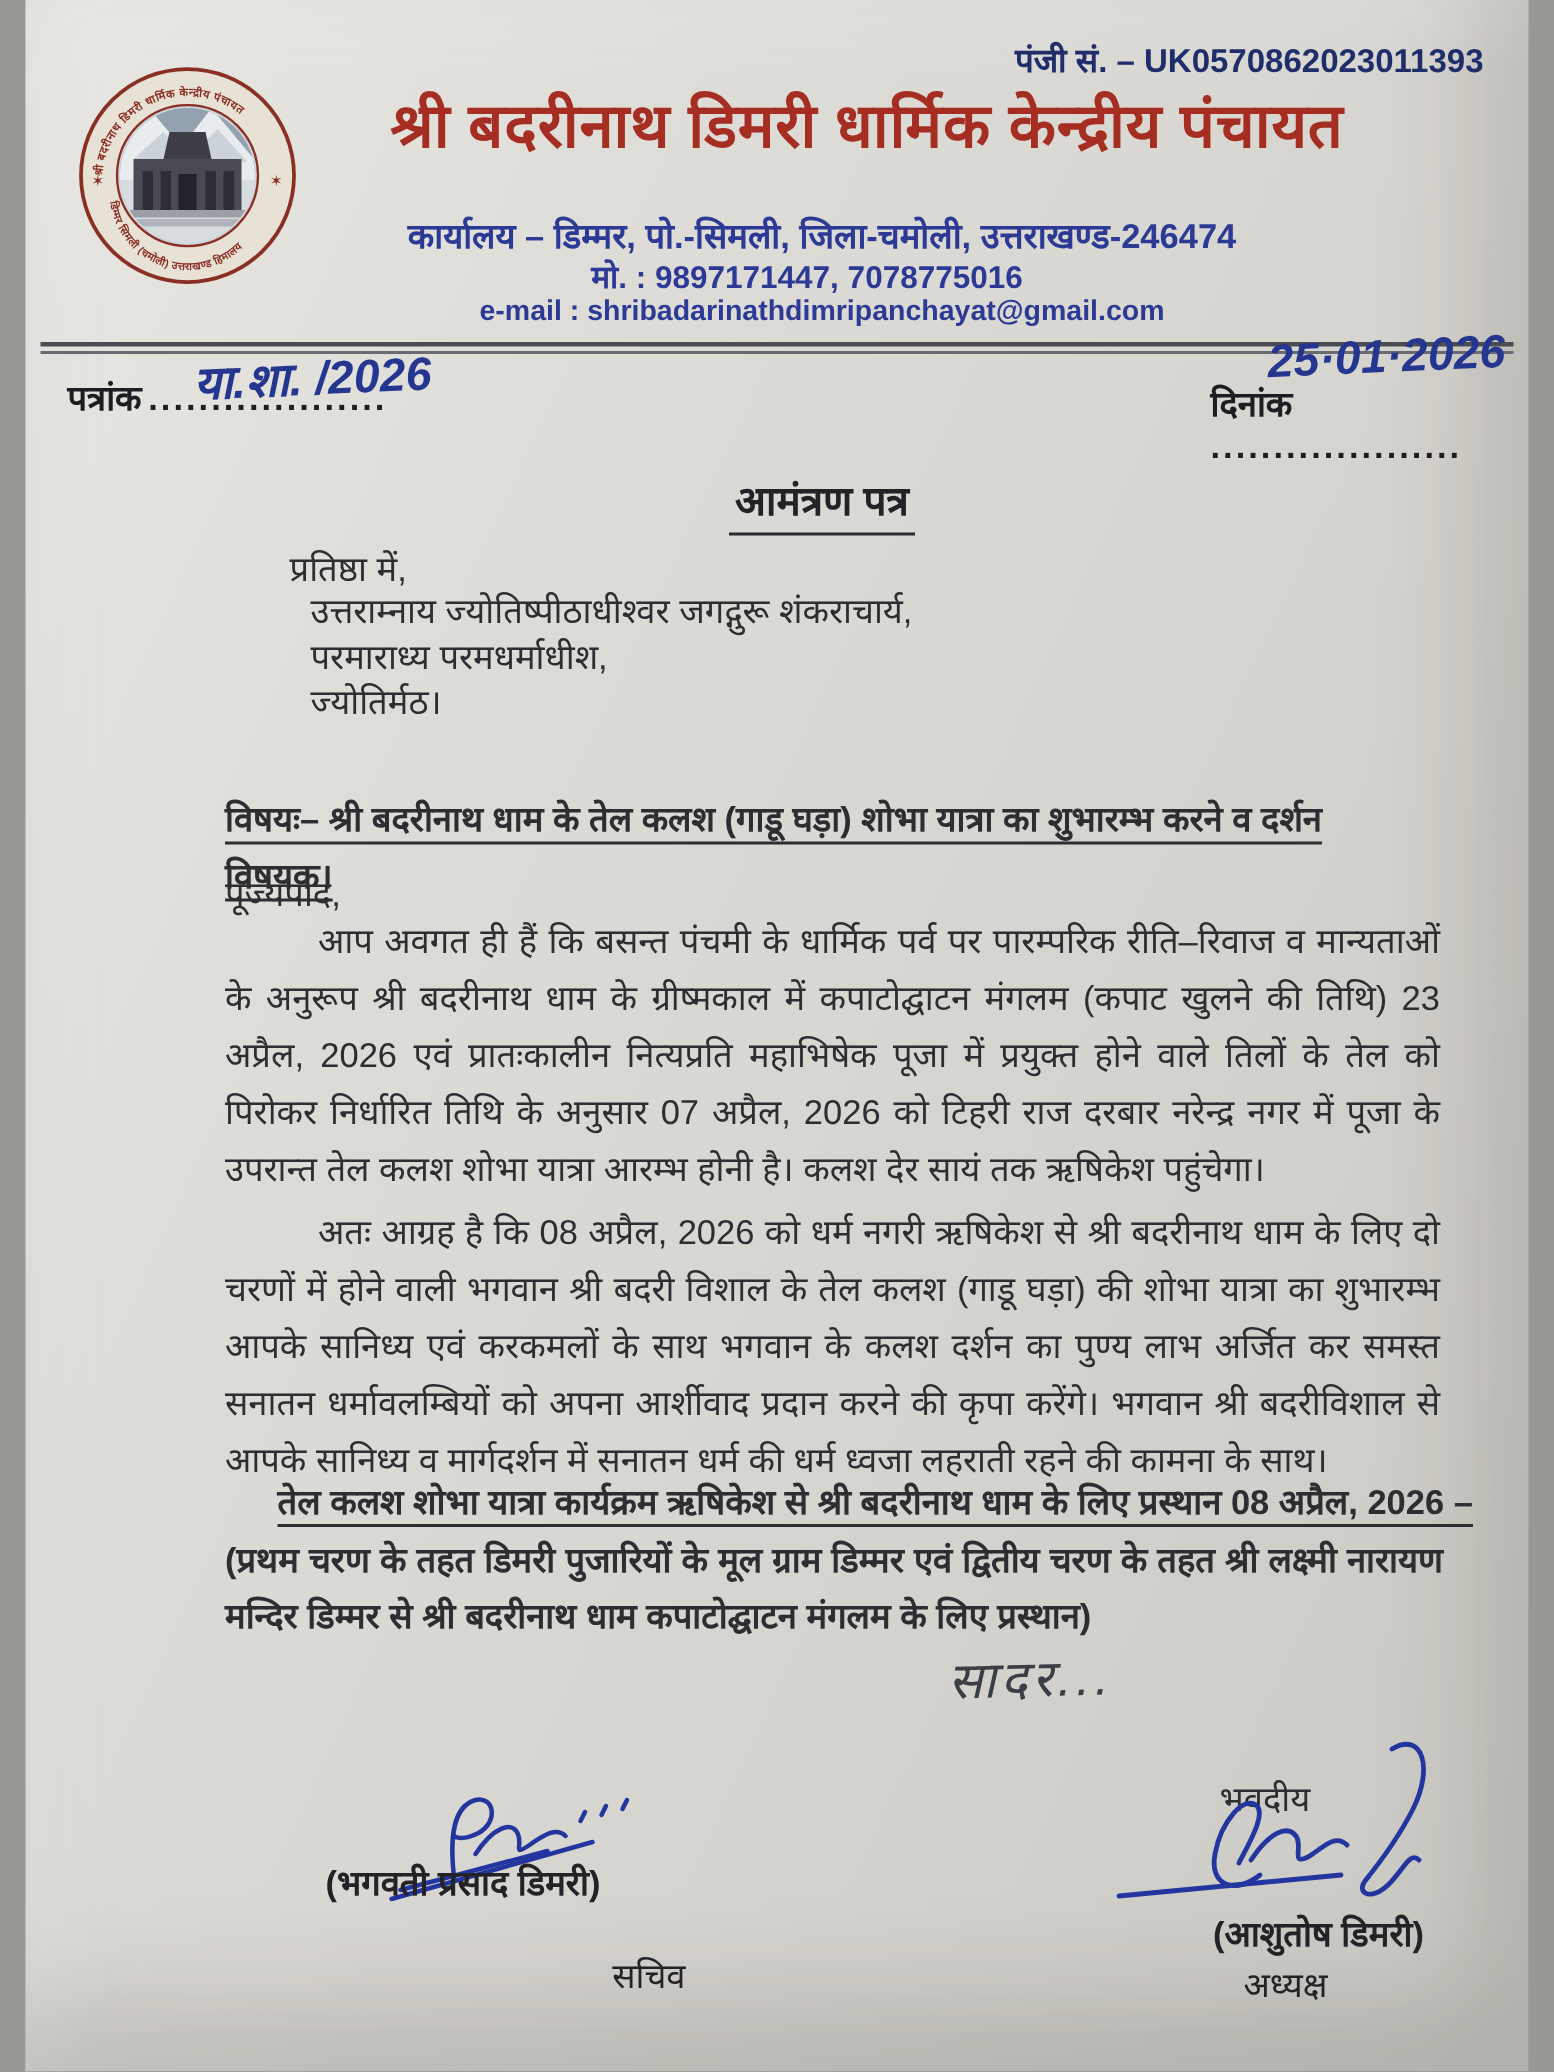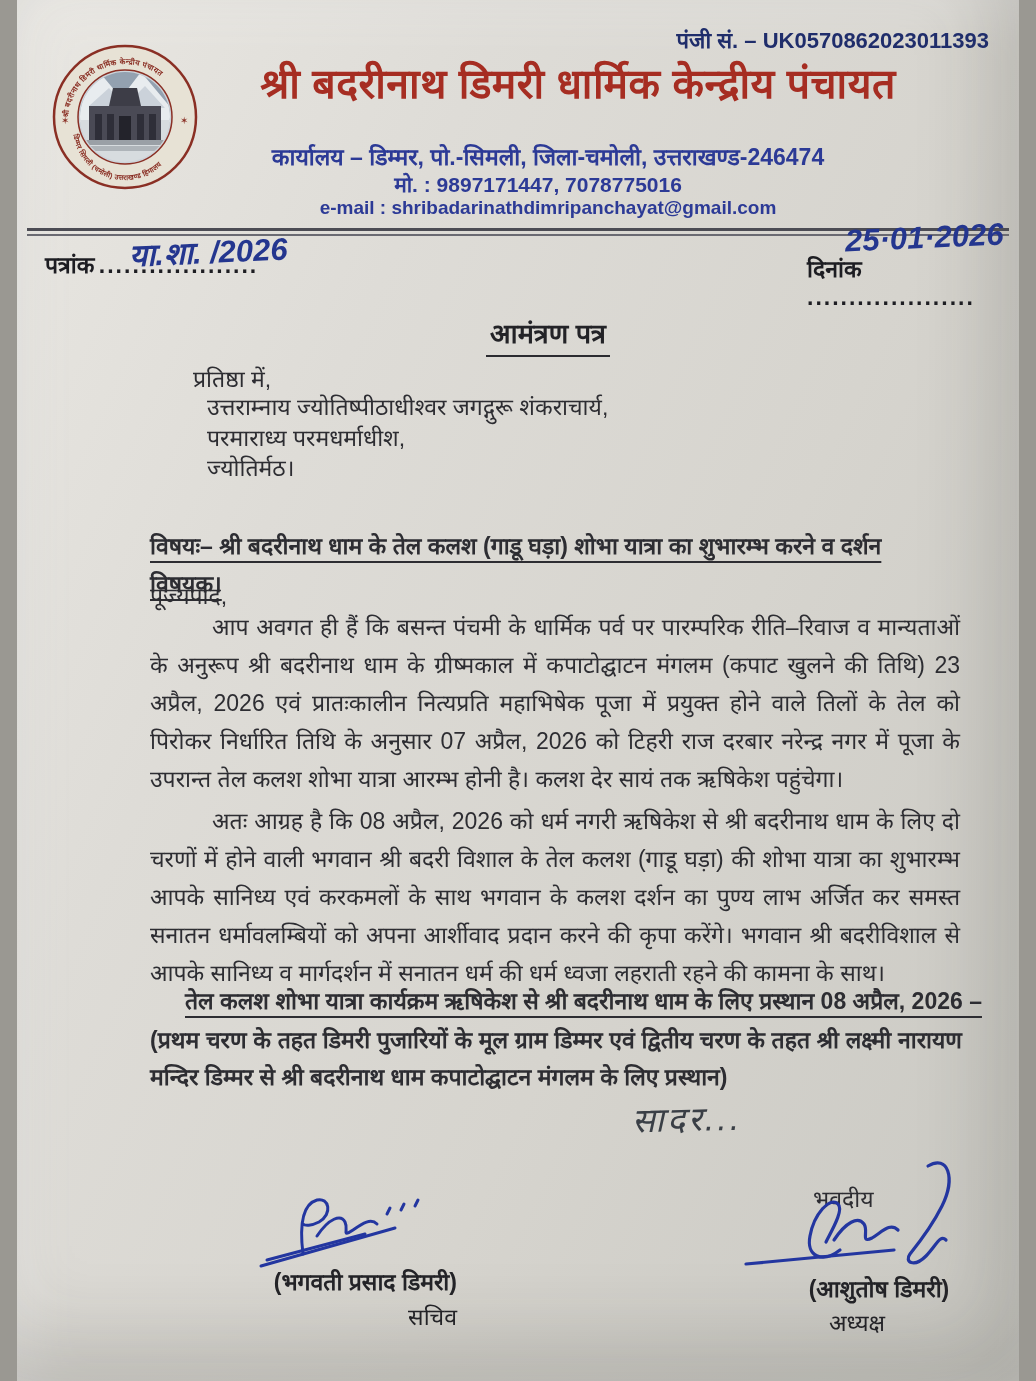--- a/index.html
+++ b/index.html
@@ -148,16 +148,16 @@
     <svg width="220" height="85" viewBox="0 0 220 85">
       <g fill="none" stroke="#2336a0" stroke-width="3" stroke-linecap="round">
         <path d="M58,66 C54,34 58,16 72,12 C84,9 88,26 74,34 C66,38 60,38 58,36"></path>
         <path d="M72,48 C84,30 96,26 100,34 C104,42 96,50 108,42 C118,35 126,30 132,36"></path>
         <path d="M142,26 l3,-6 M156,22 l3,-6 M170,18 l3,-6"></path>
         <path d="M16,78 L150,40"></path>
         <path d="M22,72 L120,46"></path>
       </g>
     </svg>
   </div>
-  <div class="abs sig-name b" style="left:200px;top:1265px;width:240px;text-align:right;">(भगवती प्रसाद डिमरी)</div>
+  <div class="abs sig-name b" style="left:200px;top:1238px;width:240px;text-align:left;">(भगवती प्रसाद डिमरी)</div>
   <div class="abs sig-name" style="left:200px;top:1300px;width:240px;text-align:right;">सचिव</div>
 
 </div>
 
 </body></html>

